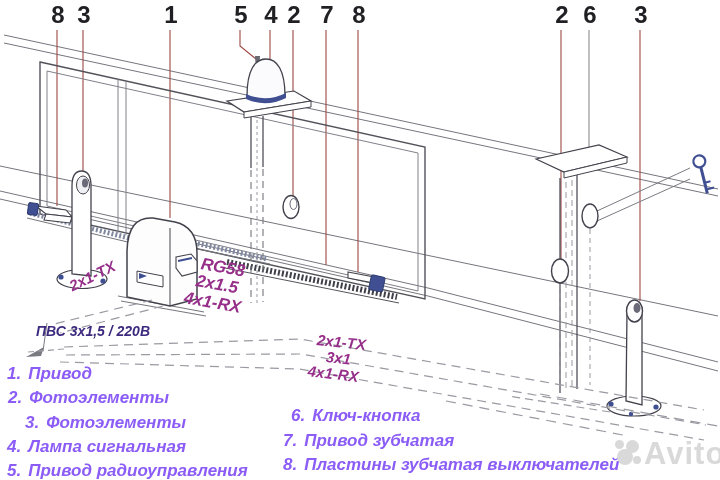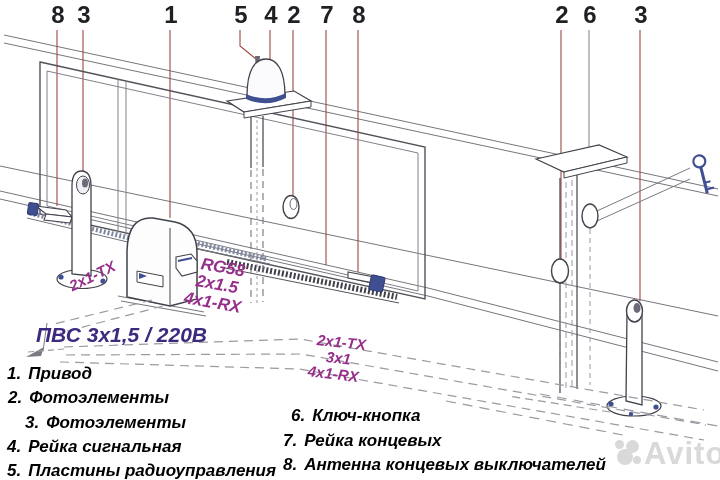--- a/index.html
+++ b/index.html
@@ -5,22 +5,22 @@
   html,body{margin:0;padding:0;background:#fff;}
   .canvas{position:relative;width:720px;height:480px;background:#ffffff;overflow:hidden;
           font-family:"Liberation Sans",sans-serif;}
   svg.art{position:absolute;left:0;top:0;}
   .callout{position:absolute;top:1px;width:22px;text-align:center;font-size:24px;font-weight:700;
            color:#1f1f24;letter-spacing:0;}
   .cable-label{position:absolute;font-style:italic;font-weight:700;color:#962f8a;font-size:15px;
                white-space:nowrap;transform-origin:left center;}
   .cable-label.big{font-size:17px;}
   .power-label{position:absolute;left:36px;top:323px;font-style:italic;font-weight:700;
-               font-size:21px;color:#3d2a7e;white-space:nowrap;}
-  .legend-item{position:absolute;font-style:italic;font-weight:700;font-size:17px;color:#000000;
+               font-size:14px;color:#3d2a7e;white-space:nowrap;}
+  .legend-item{position:absolute;font-style:italic;font-weight:700;font-size:17px;color:#8b5cf6;
                white-space:nowrap;}
   .legend-item .num{margin-right:7px;}
   .wm{position:absolute;left:0;top:0;}
   .wm-circle{position:absolute;background:#d9d9d9;border-radius:50%;}
   .wm-text{position:absolute;left:644px;top:436px;font-size:31px;font-weight:700;color:#d9d9d9;
            letter-spacing:1px;}
 </style>
 </head>
 <body>
 
@@ -189,33 +189,33 @@
     <div class="legend-item" style="left:7px;top:364px">
       <span class="num">1.</span><span>Привод</span>
     </div>
     <div class="legend-item" style="left:8px;top:388px">
       <span class="num">2.</span><span>Фотоэлементы</span>
     </div>
     <div class="legend-item" style="left:25px;top:413px">
       <span class="num">3.</span><span>Фотоэлементы</span>
     </div>
     <div class="legend-item" style="left:7px;top:437px">
-      <span class="num">4.</span><span>Рейка сигнальная</span>
+      <span class="num">4.</span><span>Лампа сигнальная</span>
     </div>
     <div class="legend-item" style="left:7px;top:461px">
-      <span class="num">5.</span><span>Пластины радиоуправления</span>
+      <span class="num">5.</span><span>Привод радиоуправления</span>
     </div>
     <div class="legend-item" style="left:291px;top:406px">
       <span class="num">6.</span><span>Ключ-кнопка</span>
     </div>
     <div class="legend-item" style="left:283px;top:431px">
-      <span class="num">7.</span><span>Рейка концевых</span>
+      <span class="num">7.</span><span>Привод зубчатая</span>
     </div>
     <div class="legend-item" style="left:283px;top:455px">
-      <span class="num">8.</span><span>Антенна концевых выключателей</span>
+      <span class="num">8.</span><span>Пластины зубчатая выключателей</span>
     </div>
   </div>
 
   <div class="wm">
     <div class="wm-circle" style="left:617px;top:449px;width:16px;height:16px"></div>
     <div class="wm-circle" style="left:615px;top:440px;width:9px;height:9px"></div>
     <div class="wm-circle" style="left:626px;top:440px;width:13px;height:13px"></div>
     <div class="wm-circle" style="left:633px;top:456px;width:8px;height:8px"></div>
     <div class="wm-text">Avito</div>
   </div>

